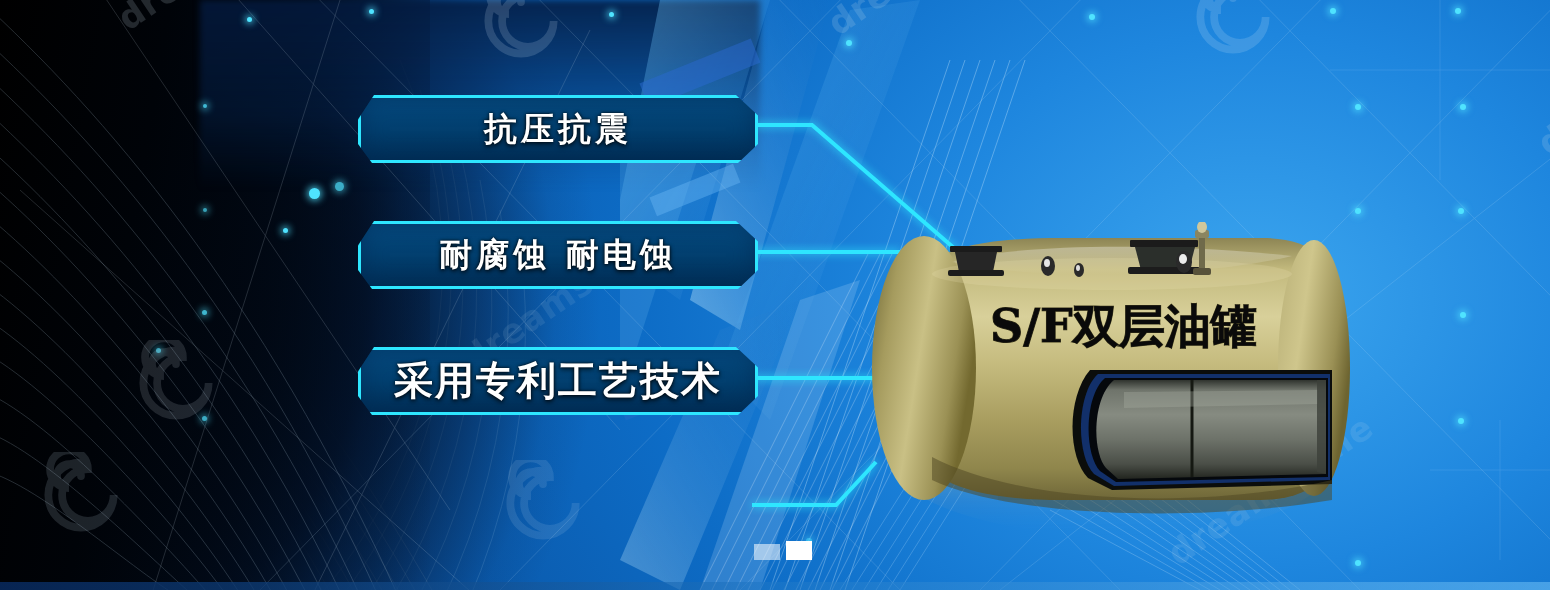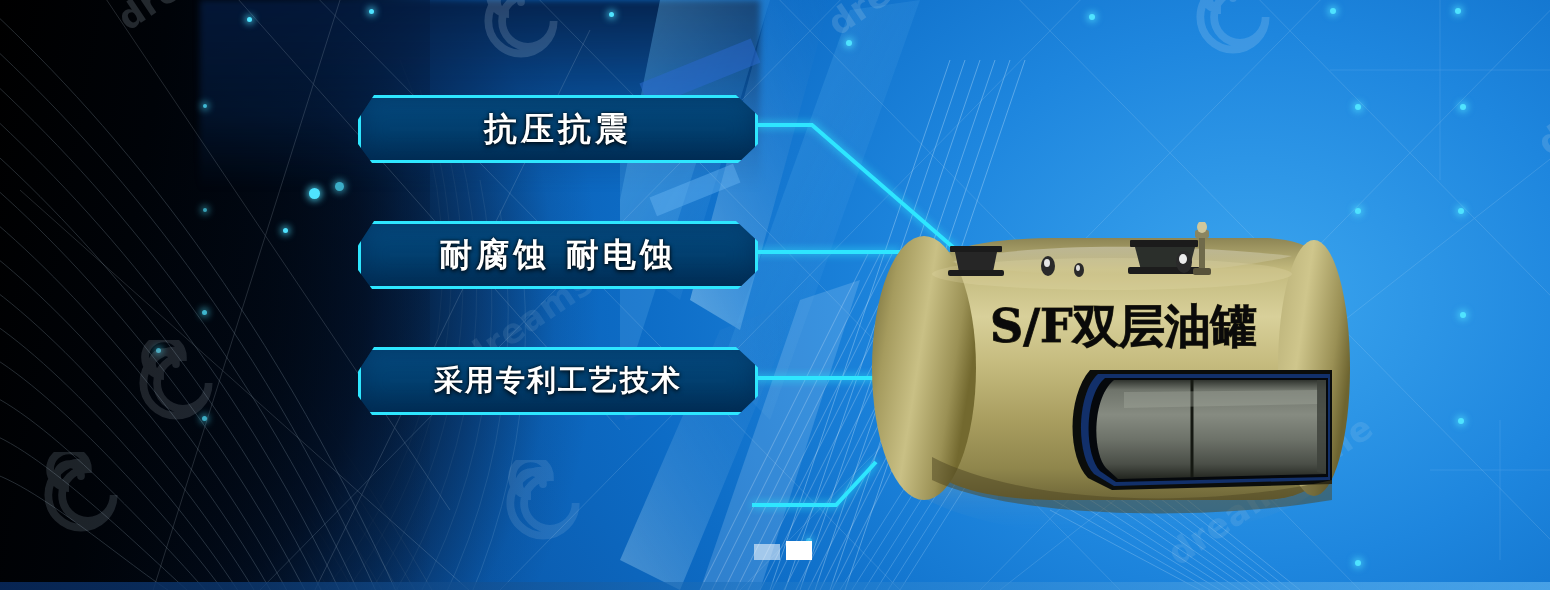--- a/index.html
+++ b/index.html
@@ -335,21 +335,21 @@
   </div>
 
   <div class="badge" style="left:358px;top:221px;">
     <div class="badge-inner">
       <span class="badge-label">耐腐蚀 耐电蚀</span>
     </div>
   </div>
 
   <div class="badge" style="left:358px;top:347px;">
     <div class="badge-inner">
-      <span class="badge-label" style="font-size:29px;letter-spacing:2px;">采用专利工艺技术</span>
+      <span class="badge-label" style="font-size:39px;letter-spacing:2px;">采用专利工艺技术</span>
     </div>
   </div>
 
 
   <svg class="tank-reflection" viewBox="0 0 470 110" preserveAspectRatio="none">
     <defs>
       <linearGradient id="refl" x1="0" y1="0" x2="0" y2="1">
         <stop offset="0%" stop-color="#cfc78a" stop-opacity=".75"></stop>
         <stop offset="45%" stop-color="#9aa7b4" stop-opacity=".3"></stop>
         <stop offset="100%" stop-color="#2f8fdc" stop-opacity="0"></stop>

